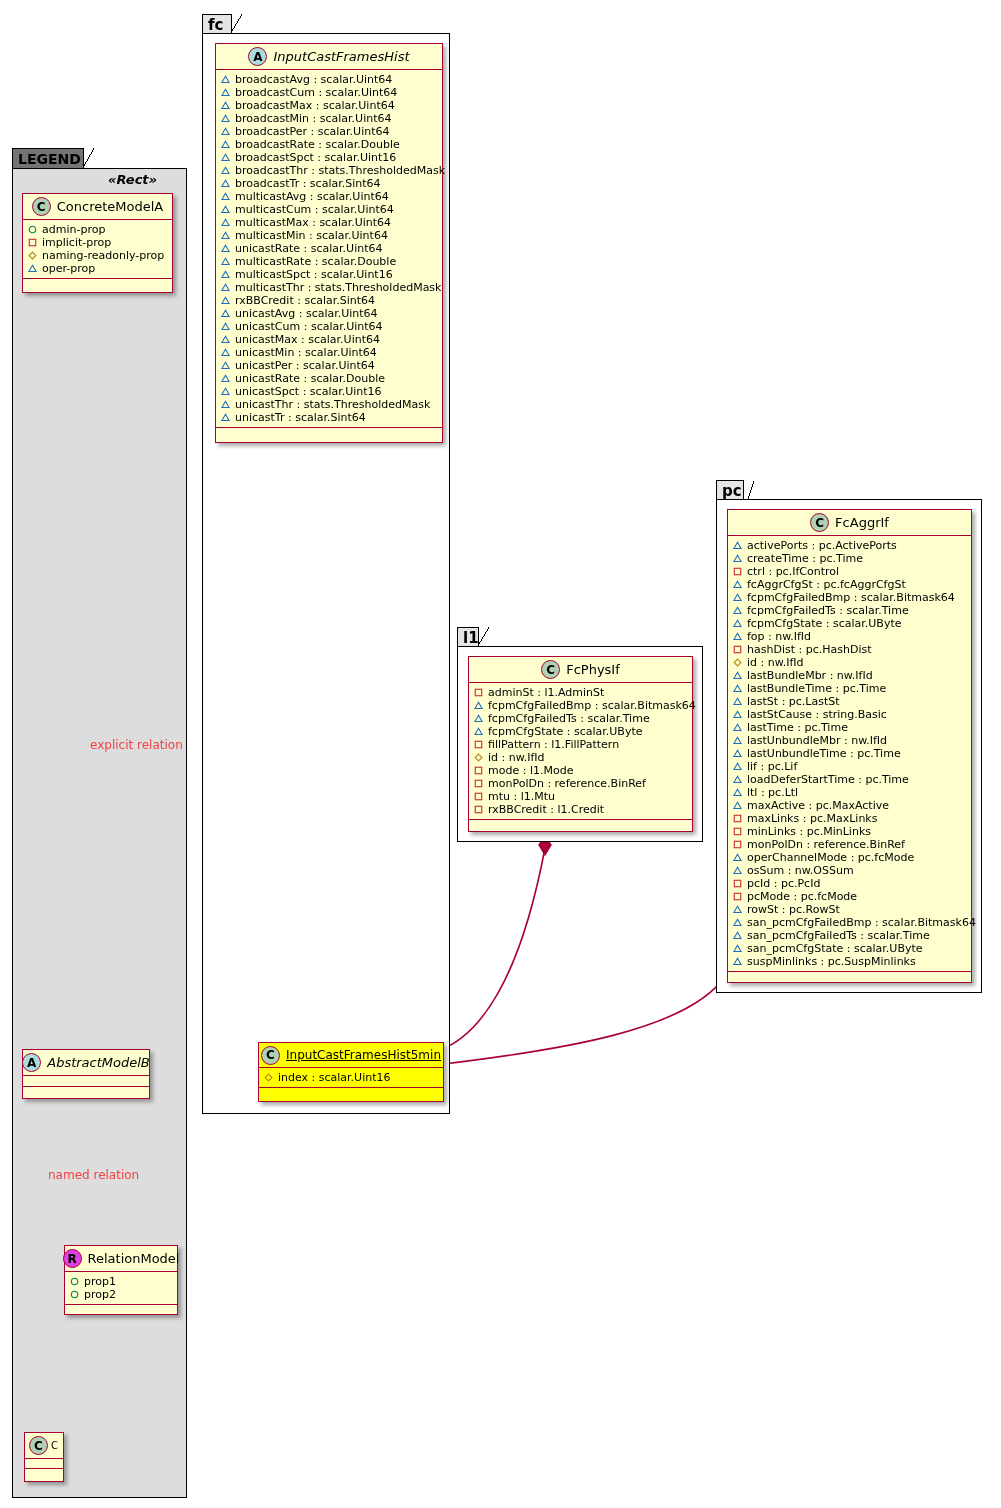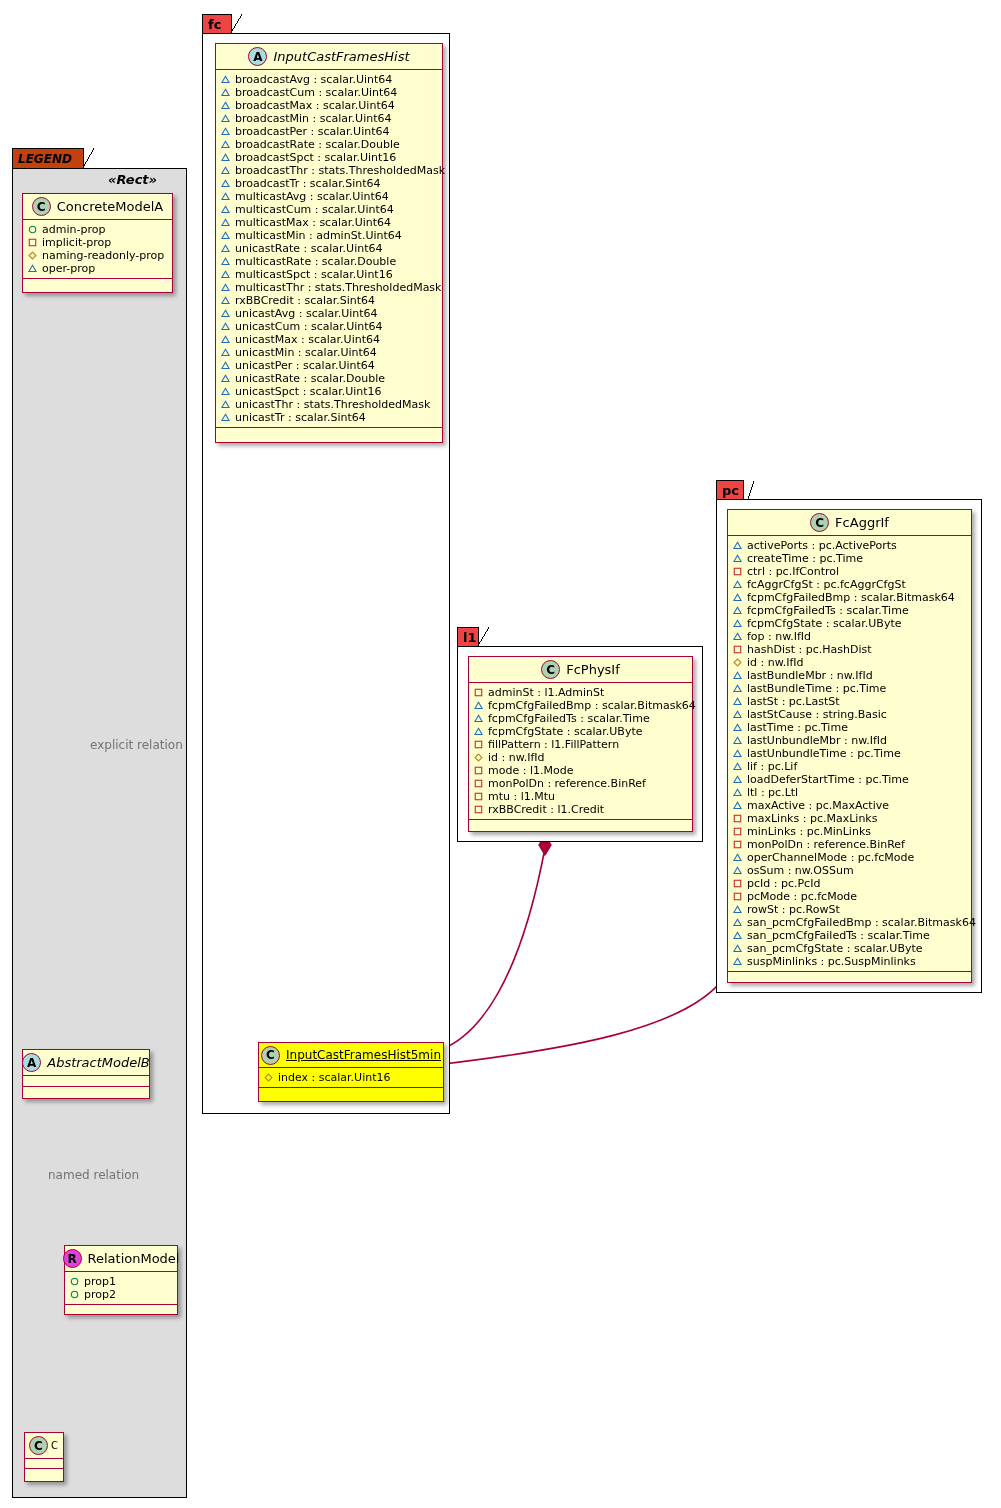--- a/index.html
+++ b/index.html
@@ -23,28 +23,28 @@
     box-sizing: border-box;
     border: 1.5px solid #000000;
     background: #FFFFFF;
   }
   .pkg.legend-pkg { background: #DDDDDD; }
   .pkg-tab {
     position: absolute;
     box-sizing: border-box;
     border: 1.5px solid #000000;
     border-bottom: none;
-    background: #ef4444;
+    background: #e5e5e5;
     font-weight: bold;
-    font-size: 13px;
+    font-size: 15px;
     line-height: 18px;
     padding: 1px 4px 0 5px;
     white-space: nowrap;
   }
-  .pkg-tab.legend-tab { background: #c2410c; font-size: 12px; font-style: italic; }
+  .pkg-tab.legend-tab { background: #737373; font-size: 14px; }
   .pkg-tab::after {
     content: "";
     position: absolute;
     right: -11px;
     top: -1.5px;
     width: 12px;
     height: calc(100% + 1.5px);
     background: transparent;
     border-bottom: 1.5px solid #000000;
     
@@ -114,21 +114,21 @@
     position: absolute;
     font-style: italic;
     font-weight: bold;
     font-size: 13px;
     white-space: nowrap;
   }
   .rel-label {
     position: absolute;
     font-size: 12px;
     white-space: nowrap;
-    color: #737373;
+    color: #ef4444;
   }
   svg.edges {
     position: absolute;
     left: 0; top: 0;
     width: 1001px; height: 1508px;
     pointer-events: none;
   }
 </style>
 </head>
 <body>
@@ -322,21 +322,21 @@
       <div class="attr">
         <svg class="vis" viewBox="0 0 10 10">
           <path d="M5 1.4 L9 8.4 L1 8.4 Z" fill="none" stroke="#1E6EBF" stroke-width="1.2"></path>
         </svg>
         <span>multicastMax : scalar.Uint64</span>
       </div>
       <div class="attr">
         <svg class="vis" viewBox="0 0 10 10">
           <path d="M5 1.4 L9 8.4 L1 8.4 Z" fill="none" stroke="#1E6EBF" stroke-width="1.2"></path>
         </svg>
-        <span>multicastMin : adminSt.Uint64</span>
+        <span>multicastMin : scalar.Uint64</span>
       </div>
       <div class="attr">
         <svg class="vis" viewBox="0 0 10 10">
           <path d="M5 1.4 L9 8.4 L1 8.4 Z" fill="none" stroke="#1E6EBF" stroke-width="1.2"></path>
         </svg>
         <span>unicastRate : scalar.Uint64</span>
       </div>
       <div class="attr">
         <svg class="vis" viewBox="0 0 10 10">
           <path d="M5 1.4 L9 8.4 L1 8.4 Z" fill="none" stroke="#1E6EBF" stroke-width="1.2"></path>

